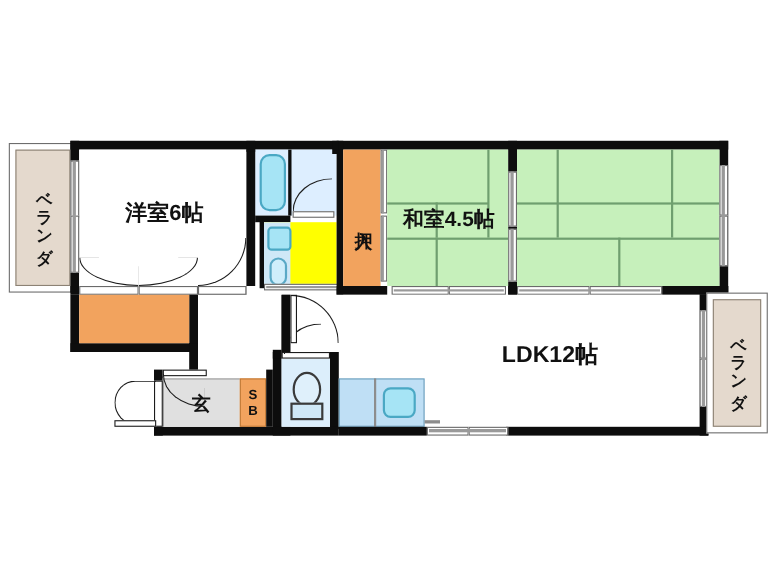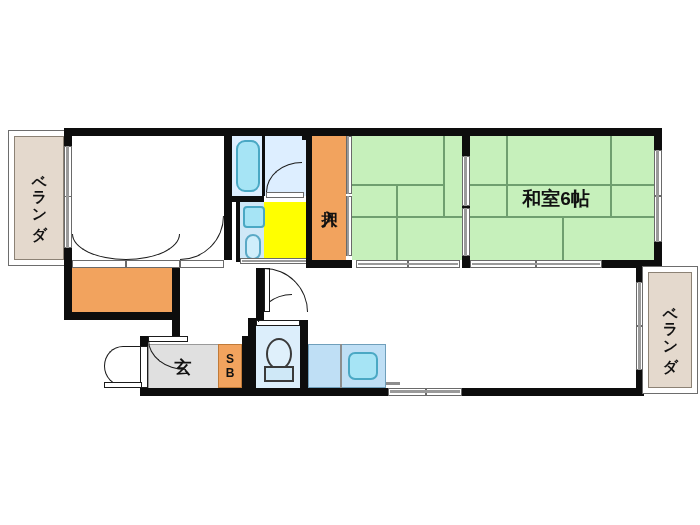--- a/index.html
+++ b/index.html
@@ -44,20 +44,21 @@
   <div class="bal-in" style="left:14px;top:136px;width:50px;height:124px;"></div>
   <div class="lbl vlbl" style="left:14px;top:150px;width:50px;height:96px;font-size:15px;">ベランダ</div>
 
   <div class="wall" style="left:64px;top:128px;width:598px;height:8px;"></div>
 
   <div class="wall" style="left:64px;top:128px;width:8px;height:138px;"></div>
 
   <div class="wall" style="left:654px;top:128px;width:8px;height:140px;"></div>
 
   <div class="fill" style="left:72px;top:136px;width:152px;height:124px;background:#ffffff;"></div>
+  <div class="lbl" style="left:82px;top:180px;width:135px;height:26px;font-size:20px;">洋室6帖</div>
 
   <div class="slide" style="left:64px;top:146px;width:8px;height:52px;"></div>
   <div class="slideg" style="left:66px;top:146px;width:3px;height:52px;"></div>
   <div class="slide" style="left:64px;top:196px;width:8px;height:52px;"></div>
   <div class="slideg" style="left:66px;top:196px;width:3px;height:52px;"></div>
 
   <div class="wall" style="left:64px;top:260px;width:8px;height:8px;"></div>
 
   <div class="slide" style="left:72px;top:260px;width:54px;height:8px;"></div>
   <div class="slide" style="left:126px;top:260px;width:54px;height:8px;"></div>
@@ -112,51 +113,52 @@
   <div class="slideg" style="left:347px;top:196px;width:2px;height:60px;"></div>
   <div class="wall" style="left:306px;top:260px;width:46px;height:8px;"></div>
 
   <div class="fill" style="left:352px;top:136px;width:110px;height:124px;background:#c6f0bb;"></div>
 
   <div class="matline" style="left:352px;top:184px;width:92px;height:1.5px;"></div>
   <div class="matline" style="left:352px;top:216px;width:110px;height:1.5px;"></div>
   <div class="matline" style="left:396px;top:184px;width:1.5px;height:32px;"></div>
   <div class="matline" style="left:443px;top:136px;width:1.5px;height:80px;"></div>
   <div class="matline" style="left:396px;top:216px;width:1.5px;height:44px;"></div>
+  <div class="lbl" style="left:356px;top:186px;width:104px;height:26px;font-size:19px;">和室4.5帖</div>
   <div class="wall" style="left:462px;top:128px;width:8px;height:140px;"></div>
 
   <div class="slide" style="left:462px;top:156px;width:8px;height:50px;"></div>
   <div class="slideg" style="left:464px;top:156px;width:3px;height:50px;"></div>
   <div class="slide" style="left:462px;top:208px;width:8px;height:48px;"></div>
   <div class="slideg" style="left:464px;top:208px;width:3px;height:48px;"></div>
 
   <div class="slide" style="left:356px;top:260px;width:52px;height:8px;"></div>
   <div class="slide" style="left:408px;top:260px;width:52px;height:8px;"></div>
   <div class="slideg" style="left:358px;top:263px;width:100px;height:2px;"></div>
 
   <div class="fill" style="left:470px;top:136px;width:184px;height:124px;background:#c6f0bb;"></div>
   <div class="matline" style="left:470px;top:184px;width:184px;height:1.5px;"></div>
   <div class="matline" style="left:470px;top:216px;width:184px;height:1.5px;"></div>
   <div class="matline" style="left:506px;top:136px;width:1.5px;height:80px;"></div>
   <div class="matline" style="left:610px;top:136px;width:1.5px;height:80px;"></div>
   <div class="matline" style="left:562px;top:216px;width:1.5px;height:44px;"></div>
-  <div class="lbl" style="left:496px;top:186px;width:120px;height:26px;font-size:19px;">和室6帖</div>
 
   <div class="slide" style="left:654px;top:150px;width:8px;height:46px;"></div>
   <div class="slideg" style="left:656px;top:150px;width:3px;height:46px;"></div>
   <div class="slide" style="left:654px;top:196px;width:8px;height:46px;"></div>
   <div class="slideg" style="left:656px;top:196px;width:3px;height:46px;"></div>
 
   <div class="wall" style="left:462px;top:260px;width:8px;height:8px;"></div>
   <div class="slide" style="left:470px;top:260px;width:66px;height:8px;"></div>
   <div class="slide" style="left:536px;top:260px;width:66px;height:8px;"></div>
   <div class="slideg" style="left:472px;top:263px;width:128px;height:2px;"></div>
   <div class="wall" style="left:602px;top:260px;width:60px;height:8px;"></div>
 
   <div class="fill" style="left:264px;top:268px;width:390px;height:120px;background:#ffffff;"></div>
+  <div class="lbl" style="left:430px;top:308px;width:140px;height:28px;font-size:21px;">LDK12帖</div>
 
   <div class="wall" style="left:636px;top:268px;width:8px;height:128px;"></div>
   <div class="wall" style="left:636px;top:260px;width:26px;height:8px;"></div>
 
   <div class="slide" style="left:636px;top:282px;width:8px;height:44px;"></div>
   <div class="slideg" style="left:638px;top:282px;width:3px;height:44px;"></div>
   <div class="slide" style="left:636px;top:326px;width:8px;height:44px;"></div>
   <div class="slideg" style="left:638px;top:326px;width:3px;height:44px;"></div>
 
   <div class="wall" style="left:460px;top:388px;width:184px;height:8px;"></div>

